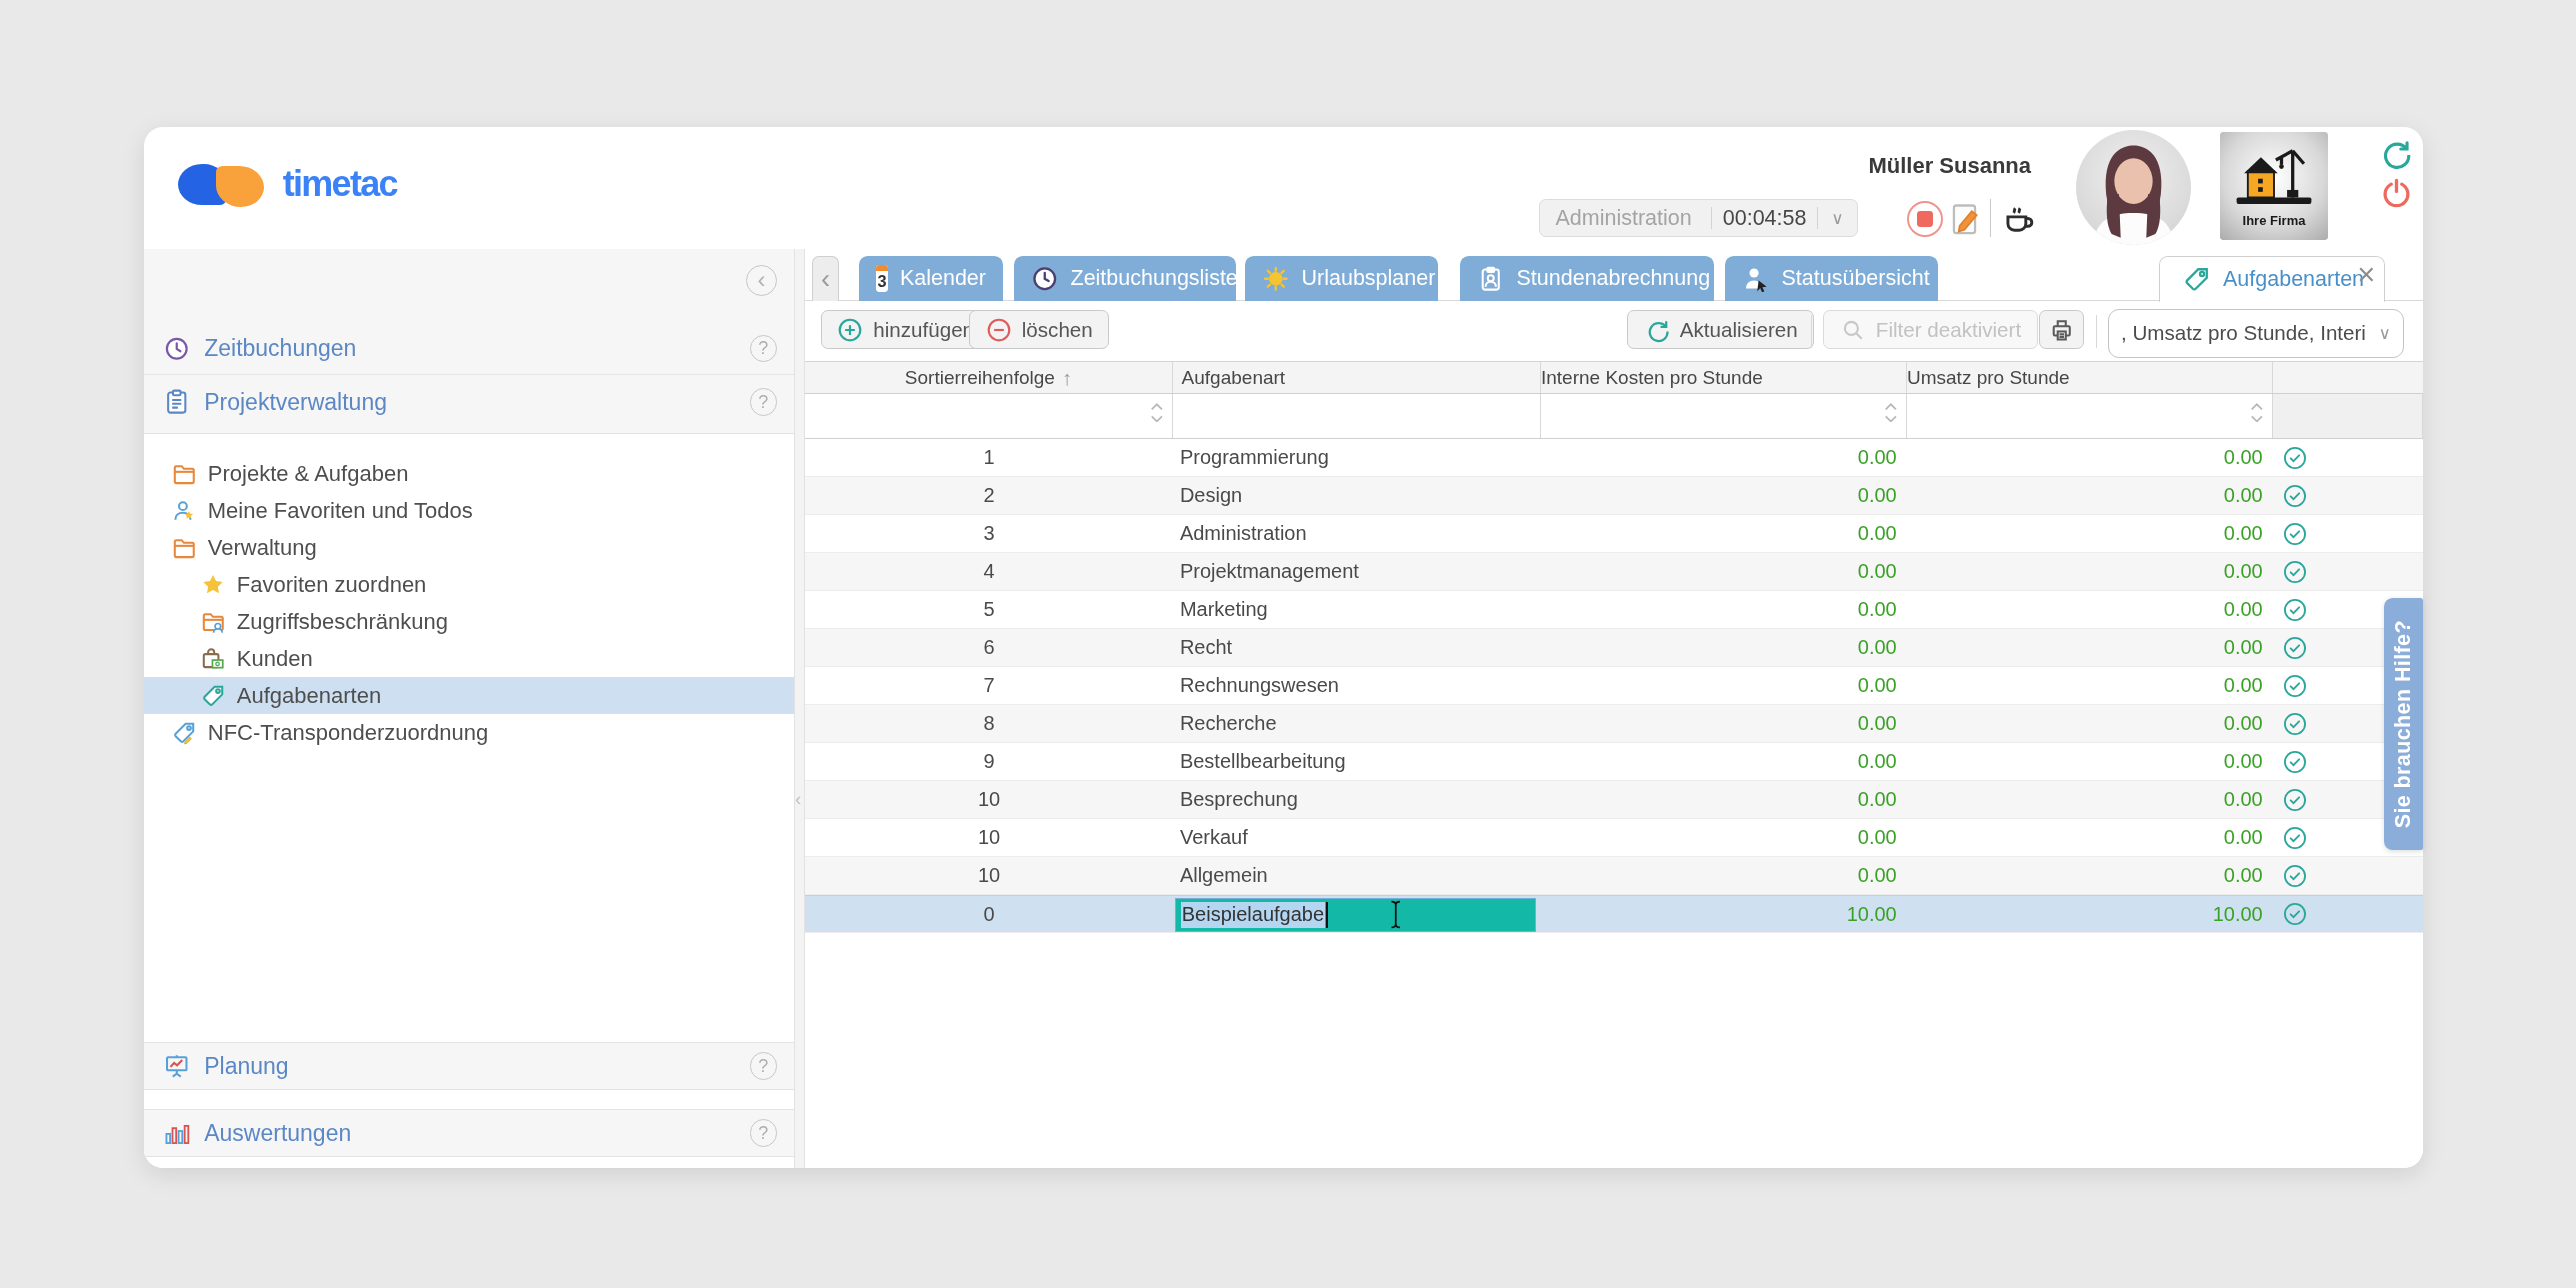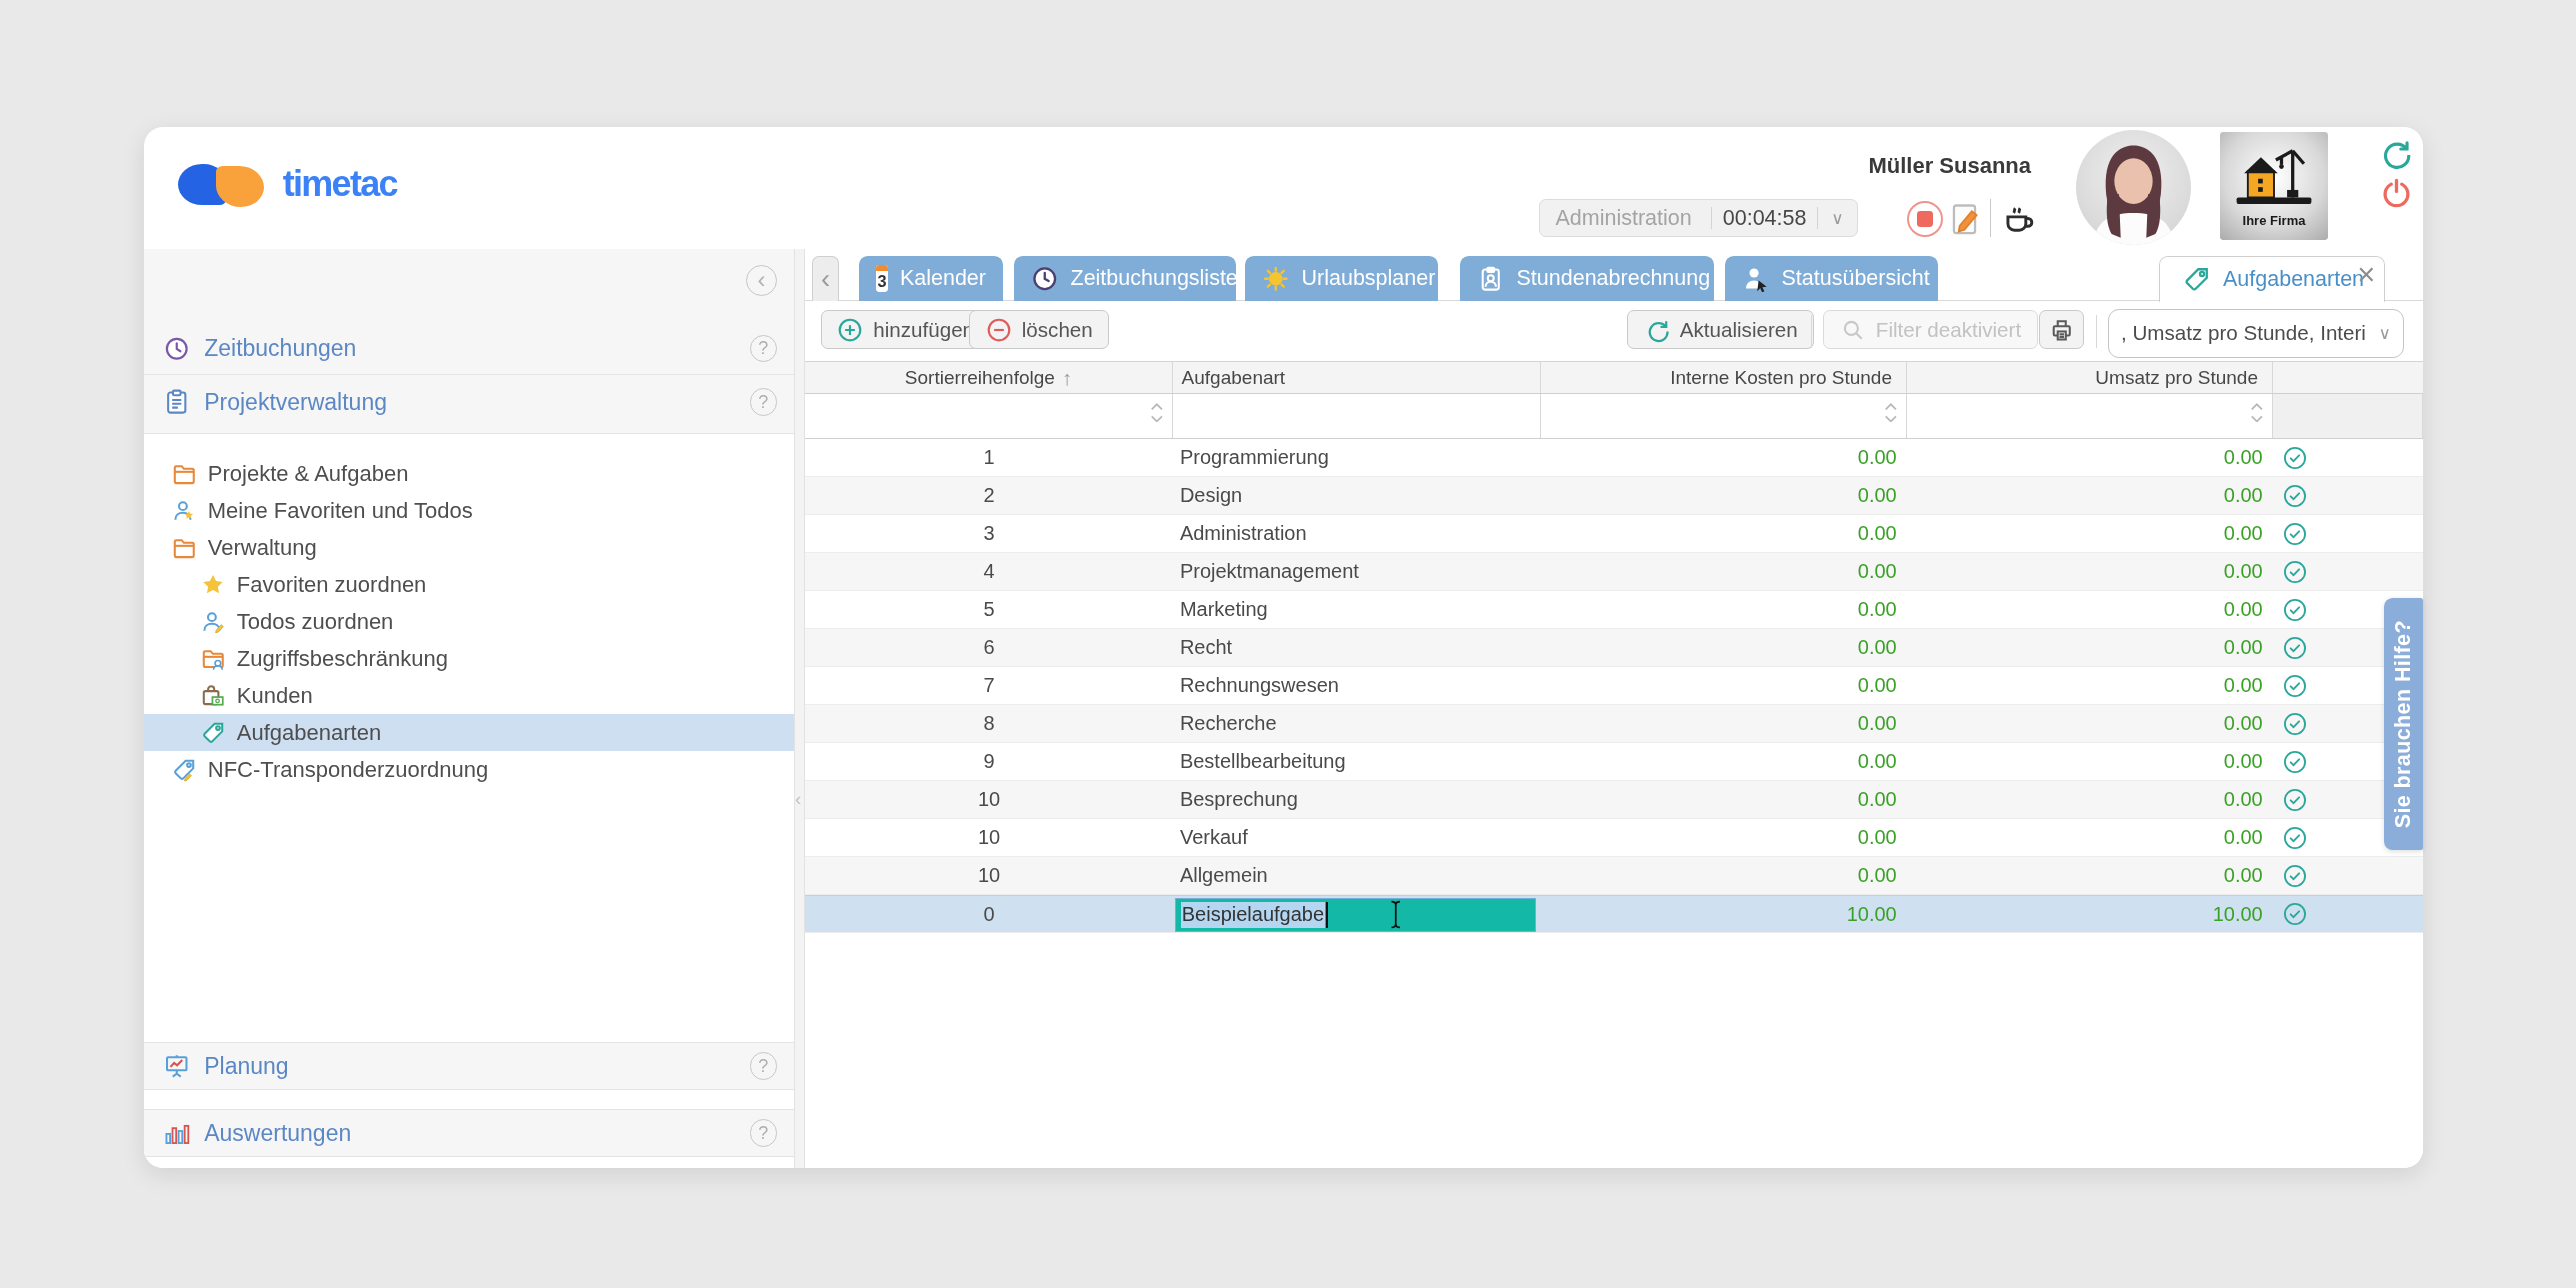--- a/index.html
+++ b/index.html
@@ -88,21 +88,21 @@
                 border:0.9px solid #c4c4c4; border-radius:11px; display:flex; align-items:center;
                 font-size:20.6px; color:#4c4c4c; padding:0 12px; }
   .col-select .chev { margin-left:auto; color:#9a9a9a; font-size:17px; }
   
   .table { position:absolute; top:112px; left:0; right:0; }
   .thead { display:flex; height:33px; background:#f4f4f4; border-top:0.9px solid #d4d4d4;
            border-bottom:0.9px solid #cfcfcf; font-size:19px; color:#474747; }
   .th { display:flex; align-items:center; border-right:0.9px solid #d8d8d8; }
   .w1{width:368px} .w2{width:368px} .w3{width:366px} .w4{width:366px} .w5{flex:1; border-right:none;}
   .th.w1{justify-content:center; gap:7px;} .th.w2{padding-left:8.6px;}
-  .th.w3,.th.w4{justify-content:flex-end; padding-right:14px;}
+  .th.w3,.th.w4{padding-right:0;}
   .sort-arrow { color:#9a9a9a; font-size:20.6px; }
   .frow { display:flex; height:45px; border-bottom:0.9px solid #cfcfcf; }
   .fcell { border-right:0.9px solid #d8d8d8; position:relative; background:#fff; }
   .fcell.w5 { background:#f0f0f0; }
   .spinner { position:absolute; right:8.6px; top:8.6px; display:flex; flex-direction:column; gap:4.3px; }
   .row { display:flex; height:38px; align-items:center; font-size:20px; color:#4a4a4a;
          border-bottom:0.9px solid #ececec; background:#fff; }
   .row.alt { background:#f6f6f6; }
   .row.selected { background:#cfe0f0; border-top:0.9px solid #bcd2e8; }
   .c1 { width:368px; text-align:center; }
@@ -263,30 +263,20 @@
         <div class="tree-item lvl2">
           <span class="ticon">
             <svg width="26" height="26" viewBox="0 0 24 24">
               <path d="M12 2.8l2.8 5.6 6.2.8-4.5 4.3 1.1 6.1L12 16.7l-5.6 2.9 1.1-6.1L3 9.2l6.2-.8z" fill="#f5c33b"></path>
             </svg>
             </span>
           <span>Favoriten zuordnen</span>
         </div>
         <div class="tree-item lvl2">
           <span class="ticon">
-            <svg width="26" height="26" viewBox="0 0 24 24">
-              <circle cx="11" cy="7.5" r="3.6" fill="none" stroke="#58a0d8" stroke-width="1.9"></circle>
-              <path d="M4 20c0-4 3-6.4 7-6.4s7 2.4 7 6.4" fill="none" stroke="#58a0d8" stroke-width="1.9"></path>
-              <path d="M15 19.5l4.5-5 2 1.7-4.5 5-2.6.7z" fill="#f5c33b" stroke="#d8a72e" stroke-width=".8"></path>
-            </svg>
-            </span>
-          <span>Todos zuordnen</span>
-        </div>
-        <div class="tree-item lvl2">
-          <span class="ticon">
             <svg width="26" height="26" viewBox="0 0 24 24" fill="none">
               <path d="M3.5 18V6.2a1.4 1.4 0 0 1 1.4-1.4h5l2 2.4h7.7a1.4 1.4 0 0 1 1.4 1.4V18a1.4 1.4 0 0 1-1.4 1.4H4.9A1.4 1.4 0 0 1 3.5 18z" stroke="#e8883a" stroke-width="1.9"></path>
               <path d="M3.5 10h17.5" stroke="#e8883a" stroke-width="1.9"></path>
               <circle cx="16.5" cy="16" r="2.6" stroke="#58a0d8" stroke-width="1.5" fill="#fff"></circle>
               <path d="M12.5 22c0-2.4 1.8-3.6 4-3.6s4 1.2 4 3.6" stroke="#58a0d8" stroke-width="1.5" fill="#fff"></path>
             </svg>
             </span>
           <span>Zugriffsbeschränkung</span>
         </div>
         <div class="tree-item lvl2">

